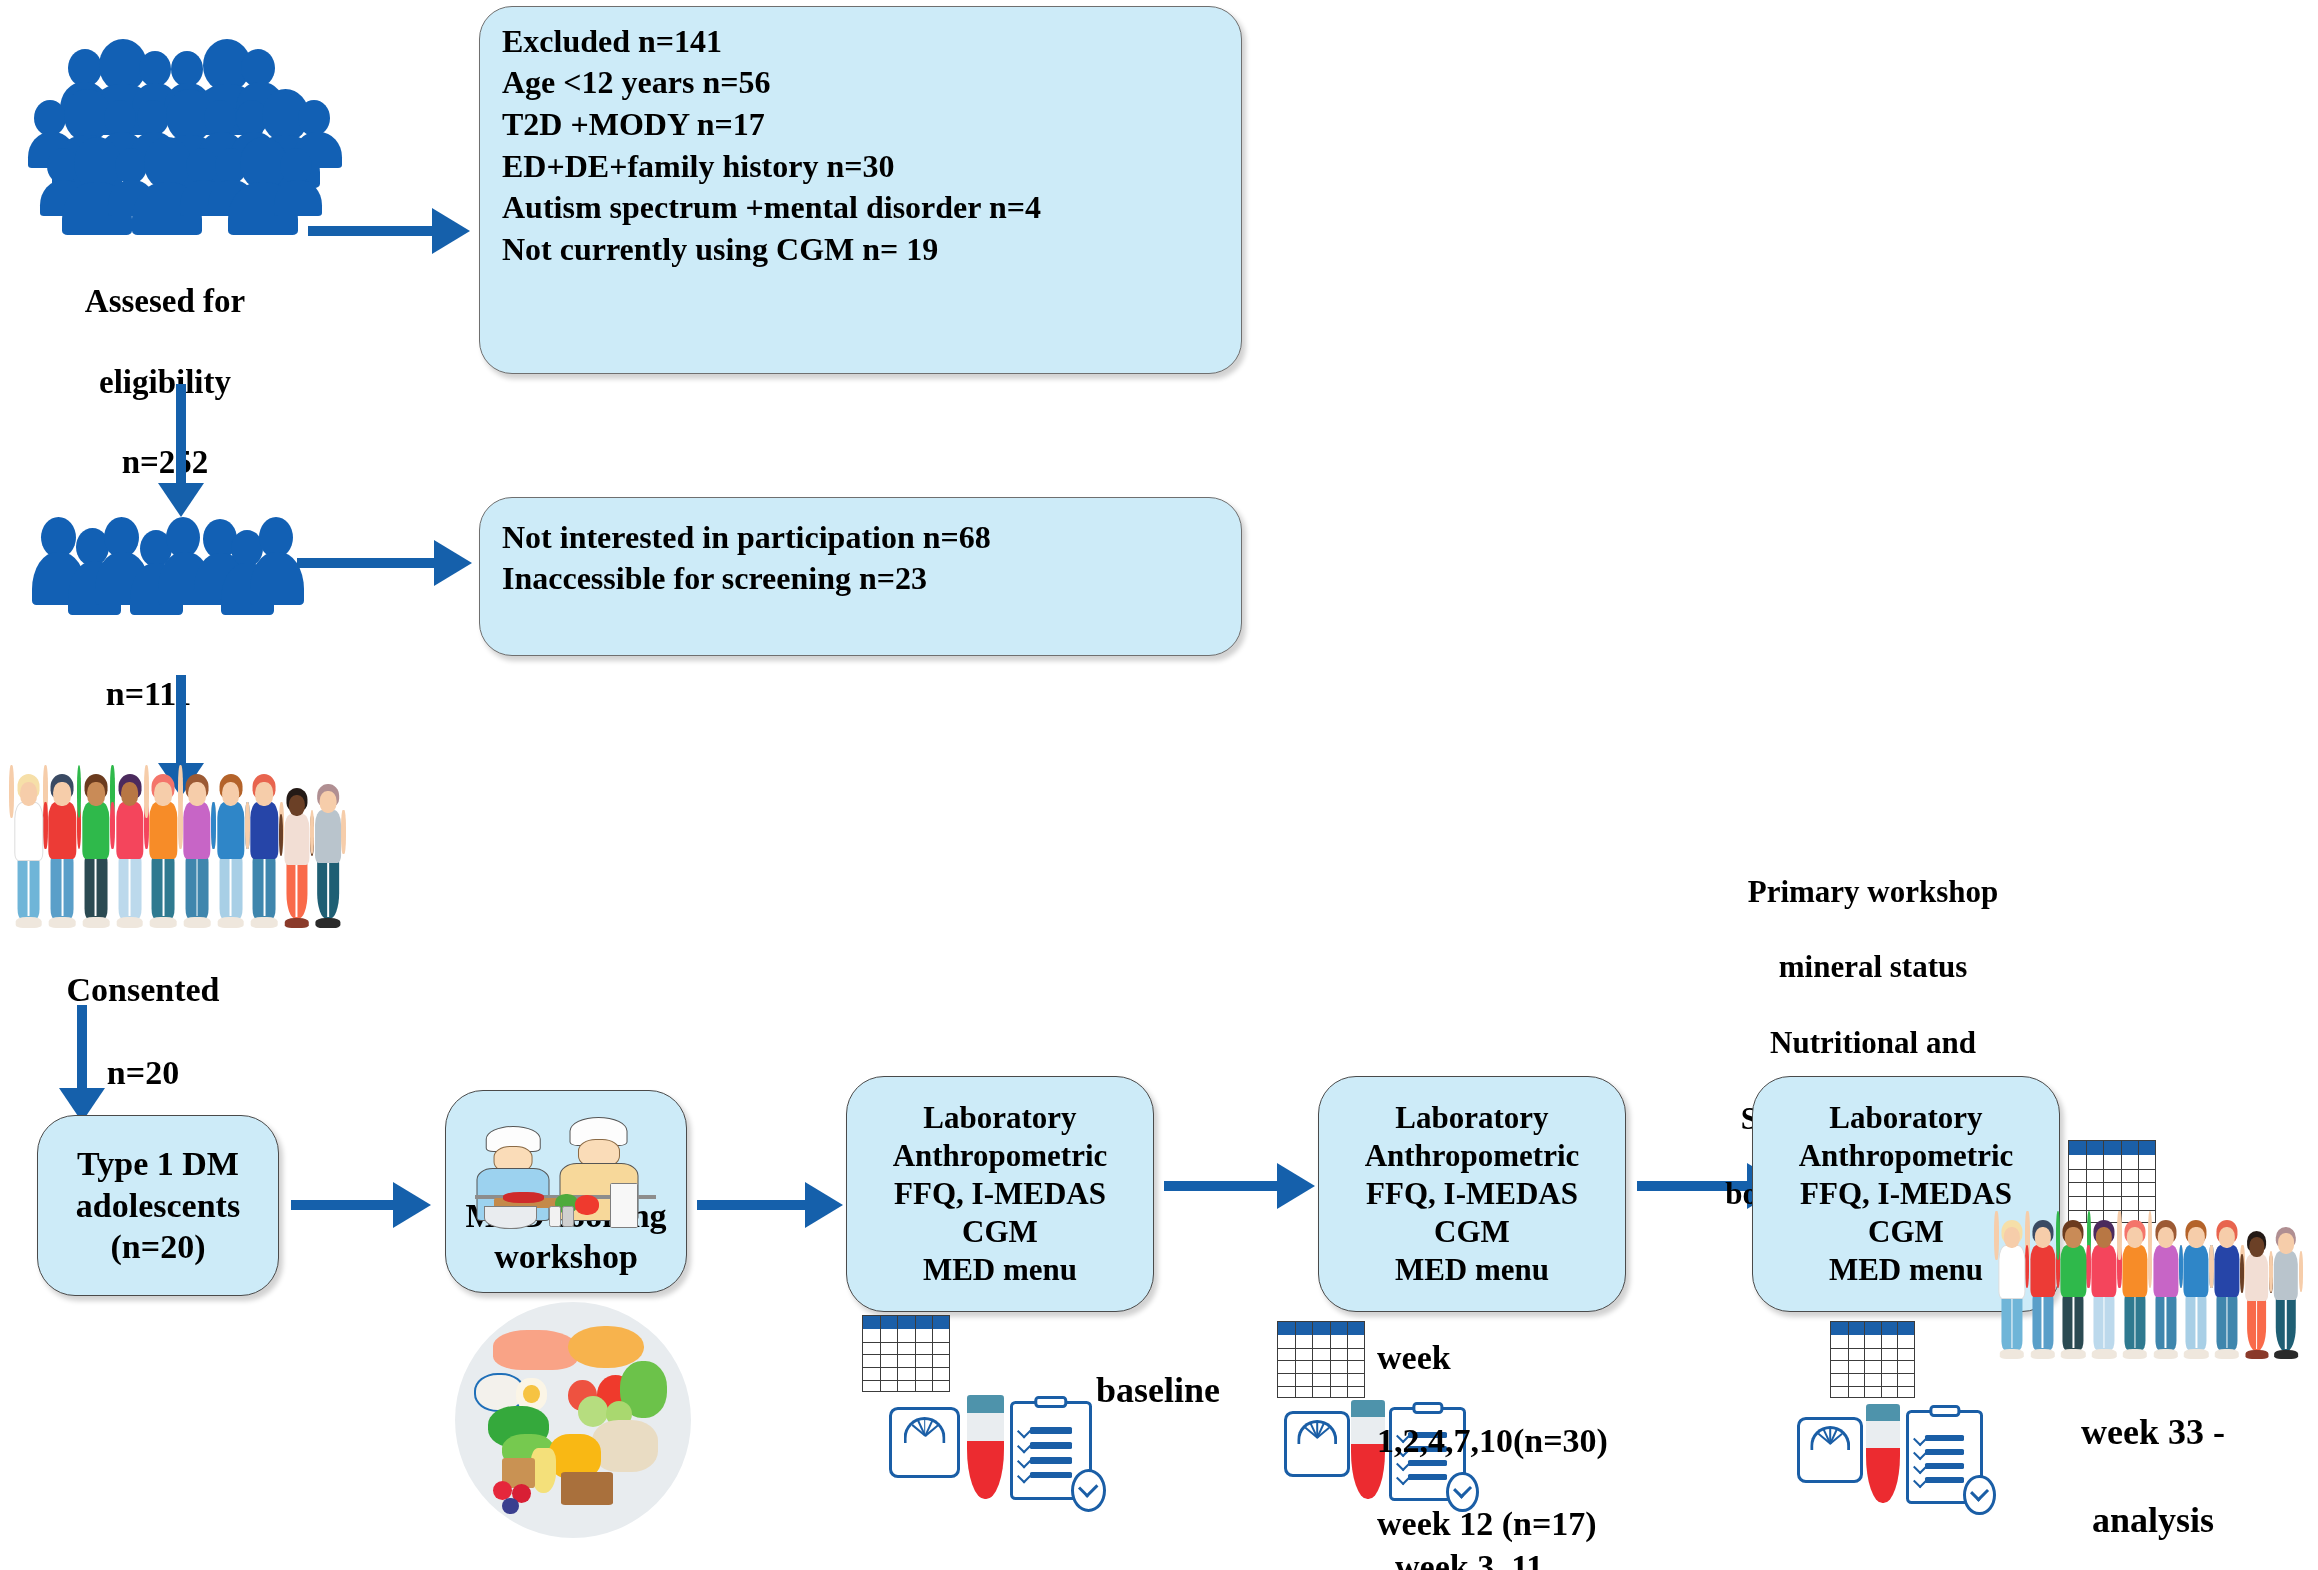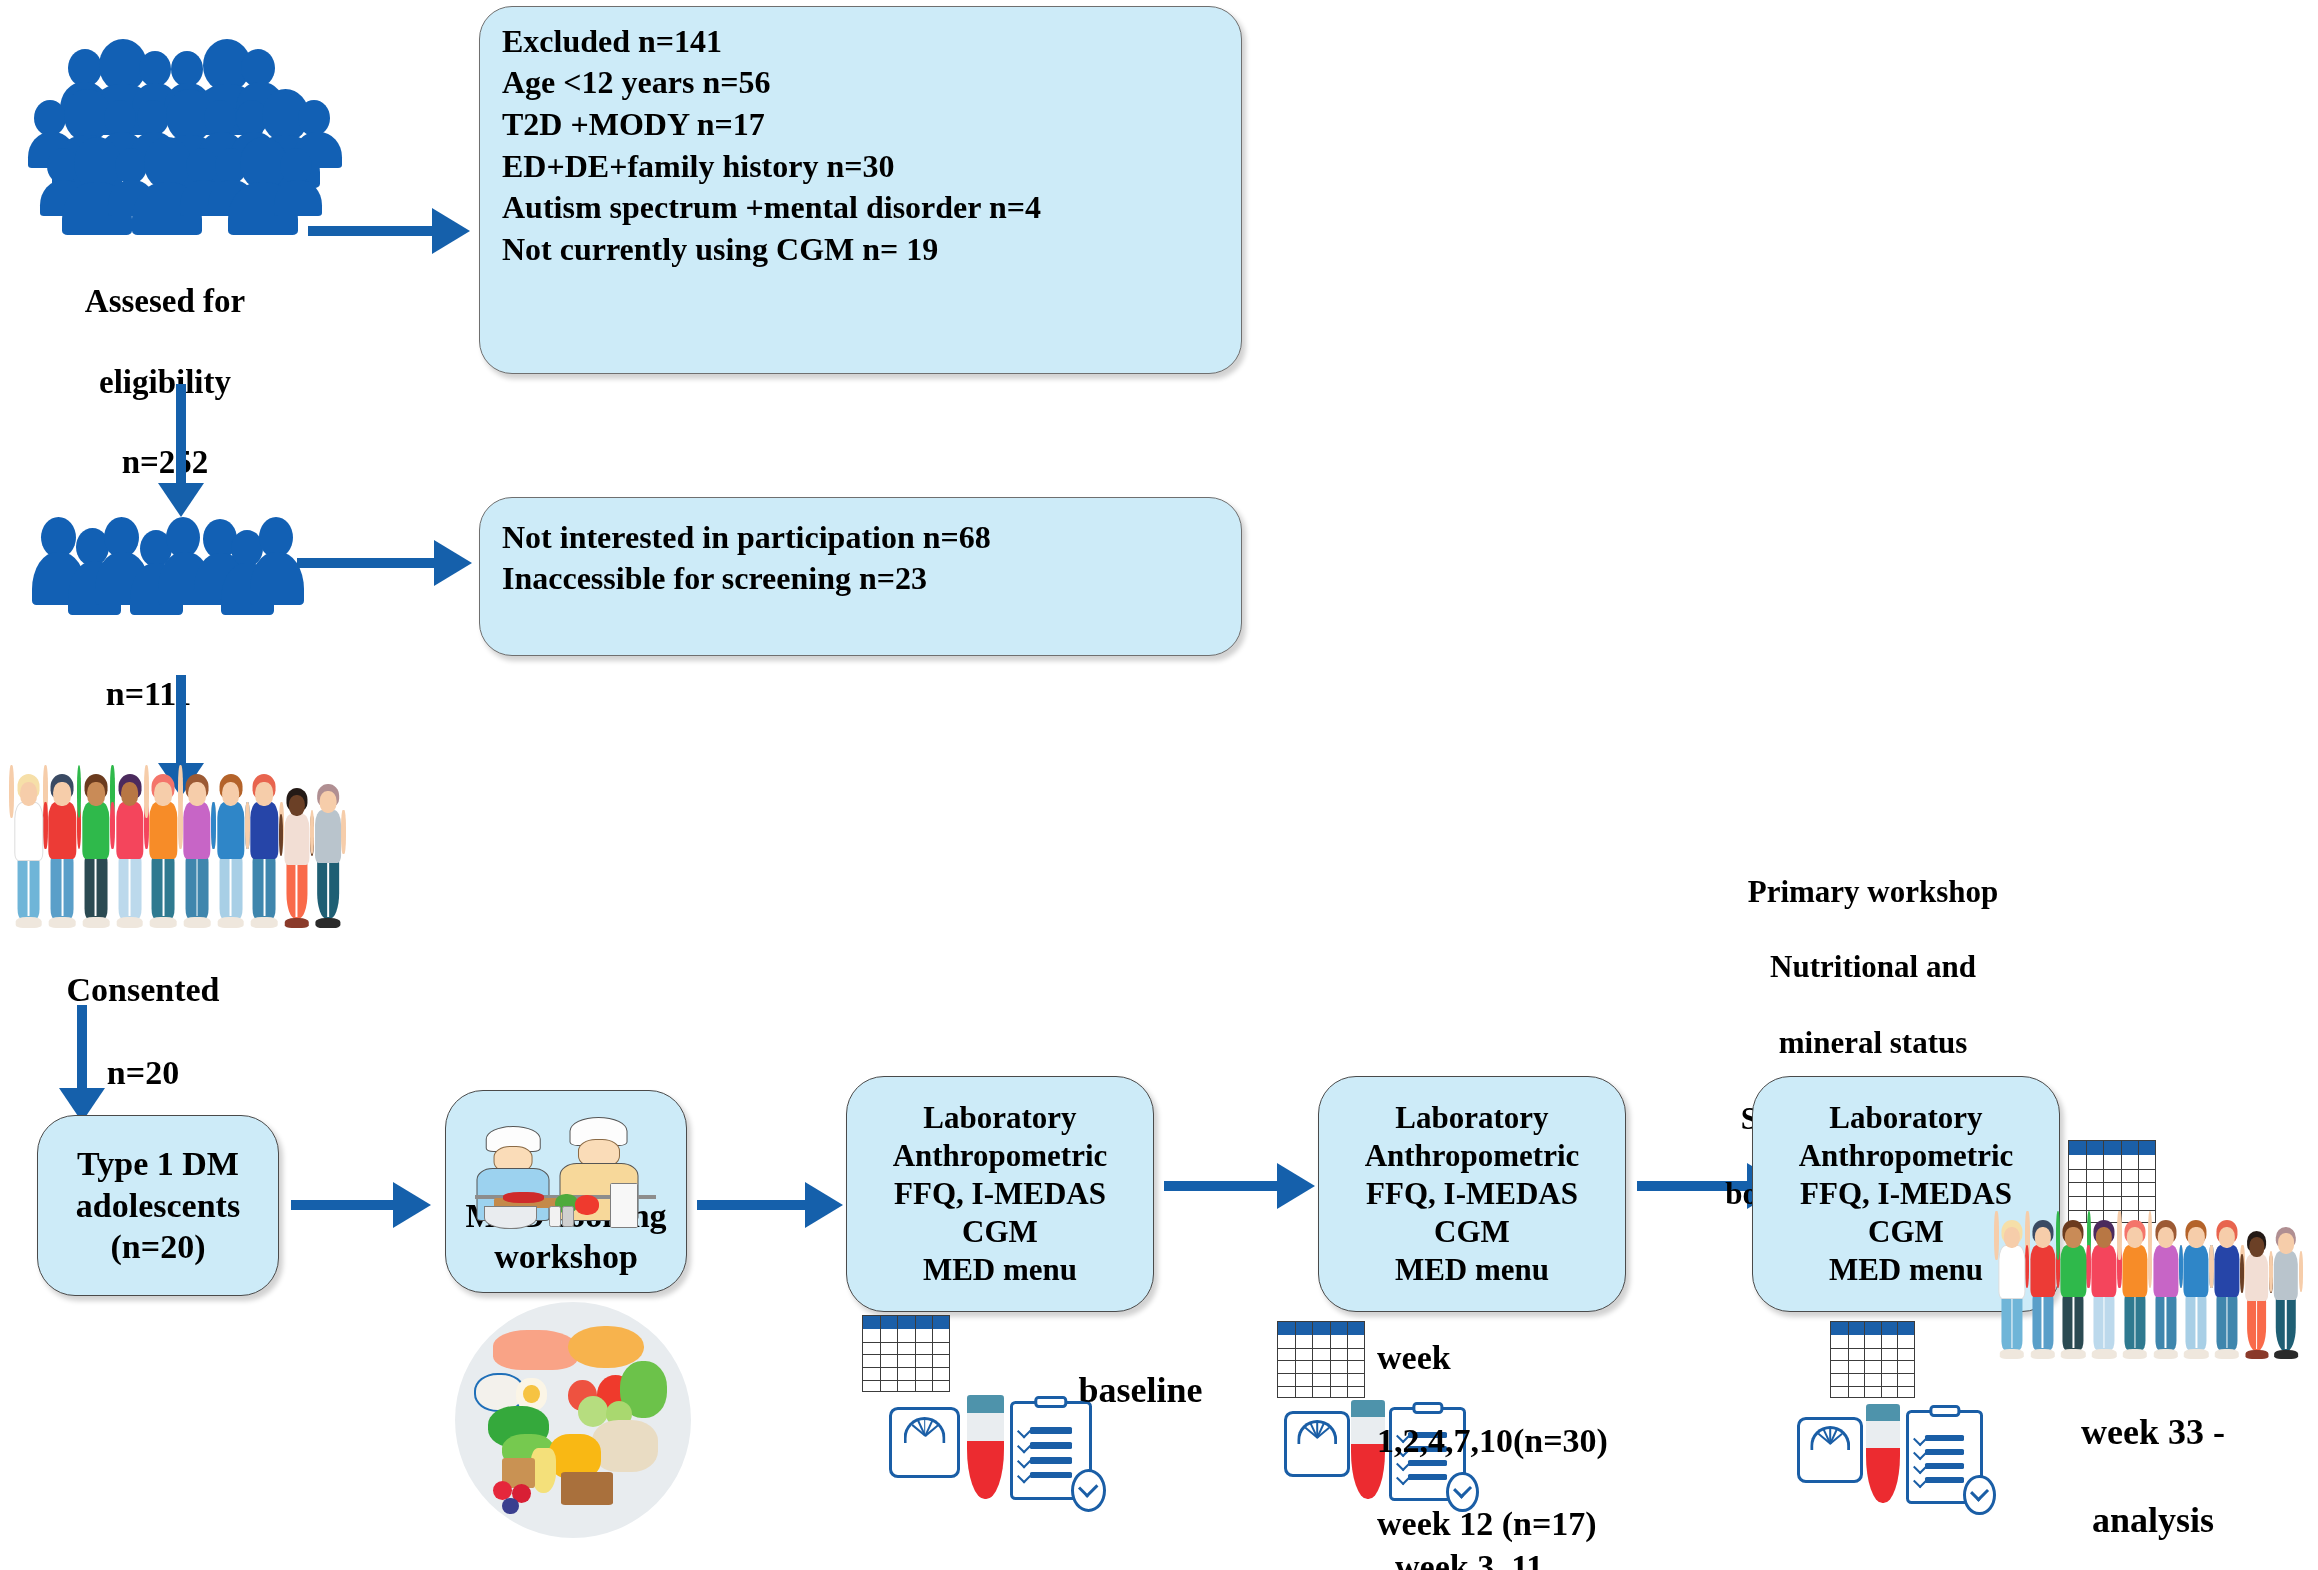--- a/index.html
+++ b/index.html
@@ -442,21 +442,21 @@
   <div class="ck" style="top:24%"></div>
     <div class="row" style="top:25%"></div>
   <div class="ck" style="top:40%"></div>
     <div class="row" style="top:41%"></div>
   <div class="ck" style="top:56%"></div>
     <div class="row" style="top:57%"></div>
   <div class="ck" style="top:72%"></div>
     <div class="row" style="top:73%"></div>
   <div class="badge"></div>
 </div>
-<div class="caption abs" style="left:1014px;top:1325px;width:253px;font-size:36px;text-align:center;">
+<div class="caption abs" style="left:967px;top:1325px;width:253px;font-size:36px;text-align:right;">
   <div>baseline</div>
 </div>
 
 <div class="arrow-h" style="left:1164px;top:1186px;width:165px;">
   <div class="shaft" style="width:121px;"></div>
   <div class="head" style="left:113px;"></div>
 </div>
 
 <div class="stage abs" style="left:1318px;top:1076px;width:308px;height:236px;font-size:31px;">
   <span>Laboratory</span>
@@ -511,22 +511,22 @@
   <div>week 3, 11</div>
 </div>
 
 <div class="arrow-h" style="left:1637px;top:1186px;width:159px;">
   <div class="shaft" style="width:118px;"></div>
   <div class="head" style="left:110px;"></div>
 </div>
 
 <div class="caption abs" style="left:1626px;top:835px;width:494px;font-size:31px;">
   <div>Primary workshop</div>
+  <div>mineral status</div>
   <div>Nutritional and</div>
-  <div>mineral status</div>
   <div>Secondary endpoint</div>
   <div>body weight and waist</div>
   <div>circumferences</div>
 </div>
 
 <div class="stage abs" style="left:1752px;top:1076px;width:308px;height:236px;font-size:31px;">
   <span>Laboratory</span>
   <span>Anthropometric</span>
   <span>FFQ, I-MEDAS</span>
   <span>CGM</span>

